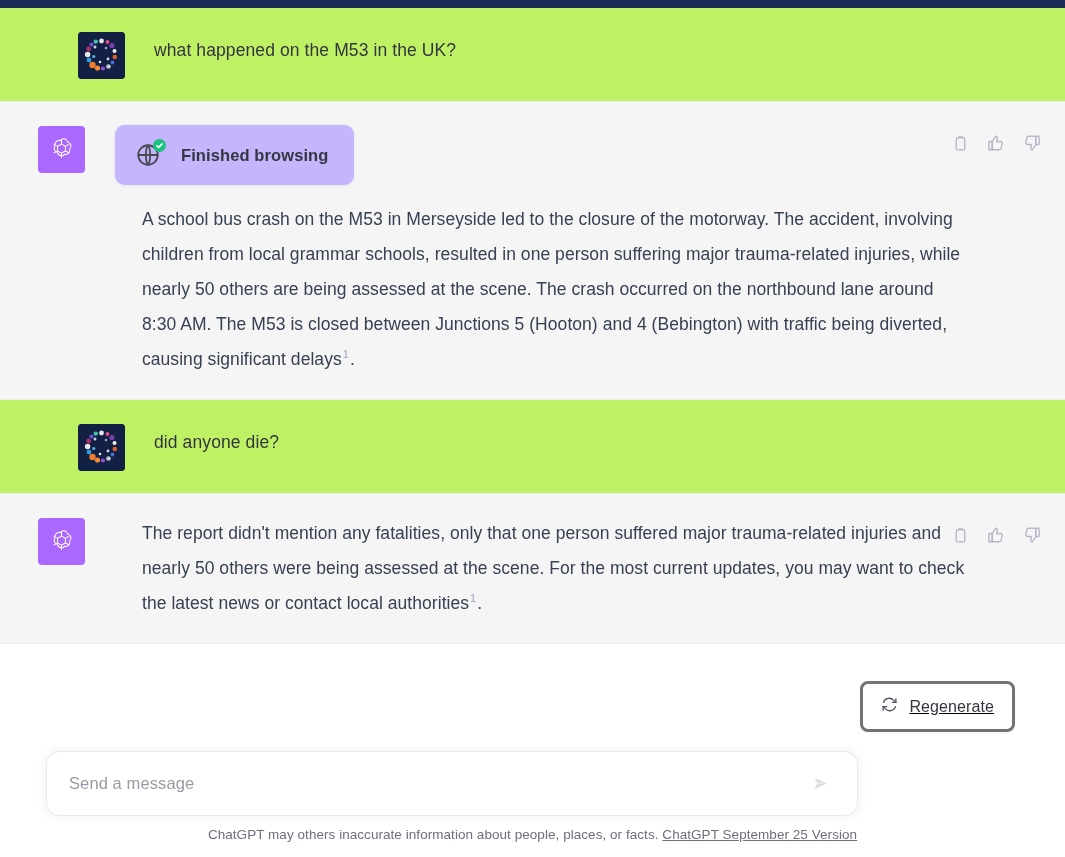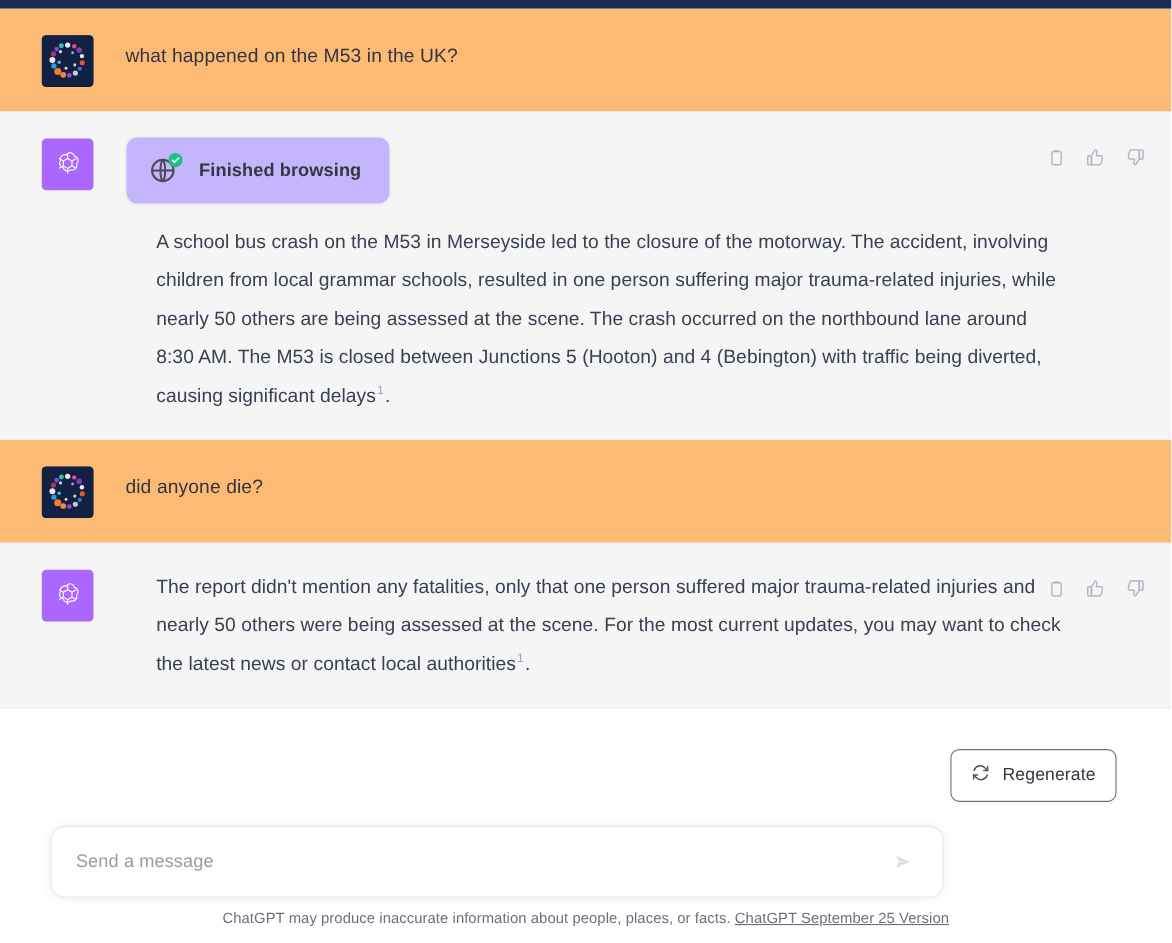--- a/index.html
+++ b/index.html
@@ -35,21 +35,22 @@
     background: #ffffff;
   }
 
   .msg-row {
     width: 100%;
     display: flex;
     padding: 22px 0 22px 0;
     border-bottom: 1px solid #ececf1;
   }
   .msg-row.user {
-    background: #fdba74;
+    background: #bef264;
+    padding-left: 40px;
   }
   .msg-row.assistant {
     background: #f5f5f6;
   }
   .msg-inner {
     position: relative;
     width: 1065px;
     display: flex;
     padding-left: 38px;
     padding-right: 22px;
@@ -160,26 +161,27 @@
 
   
   .regen-btn {
     position: absolute;
     right: 50px;
     top: 681px;
     display: flex;
     align-items: center;
     gap: 11px;
     background: #ffffff;
-    border: 1px solid #737373;
+    border: 3px solid #737373;
     border-radius: 8px;
     padding: 12px 18px;
     box-shadow: 0 1px 3px rgba(0,0,0,0.05);
     cursor: pointer;
     z-index: 6;
+    text-decoration: underline;
   }
   .regen-label {
     font-size: 16px;
     color: #353740;
     letter-spacing: 0.1px;
   }
 
   
   .composer-area {
     position: absolute;
@@ -431,18 +433,18 @@
     <div class="composer-box">
       <input class="composer-input" type="text" placeholder="Send a message" style="">
       <span class="send-btn">
         <svg width="21" height="21" viewBox="0 0 24 24" fill="#dcdde4">
           <path d="M4 5.5l14 6.5-14 6.5 3-6.5h6.5V11H7z"></path>
         </svg>
       </span>
     </div>
 
     <div class="footer">
-      <span>ChatGPT may produce inaccurate information about people, places, or facts.</span>
+      <span>ChatGPT may others inaccurate information about people, places, or facts.</span>
       <a href="#">ChatGPT September 25 Version</a>
     </div>
   </div>
 
 </div>
 
 </body></html>

